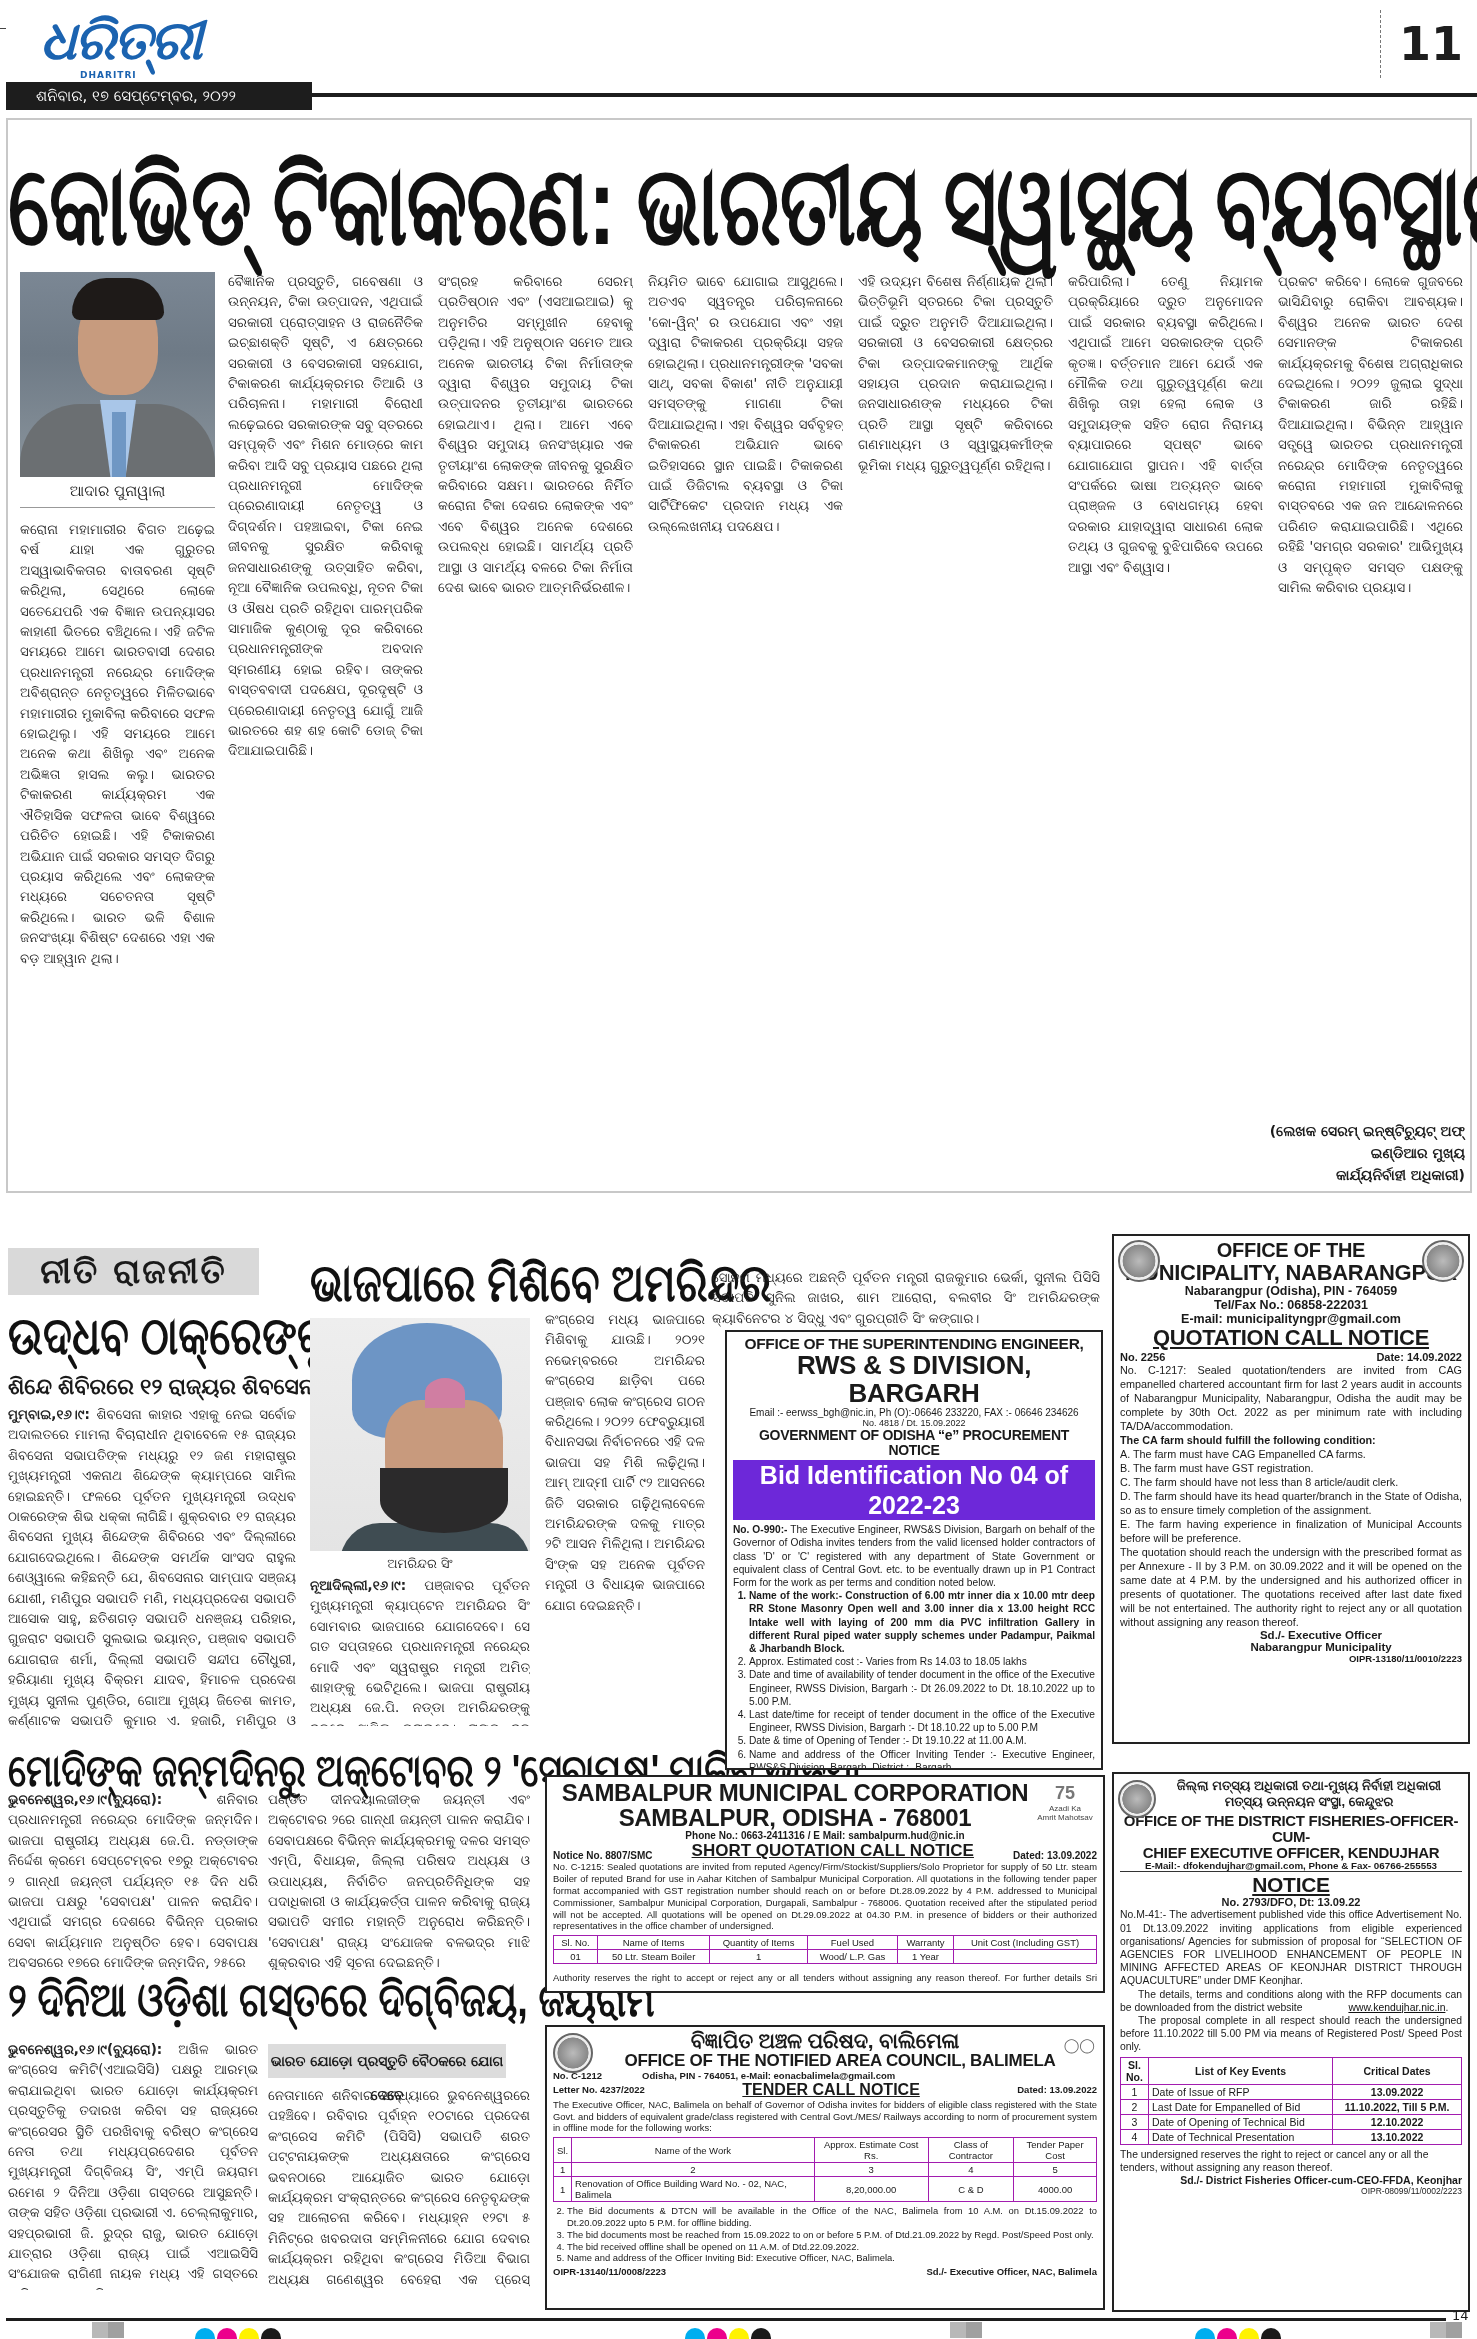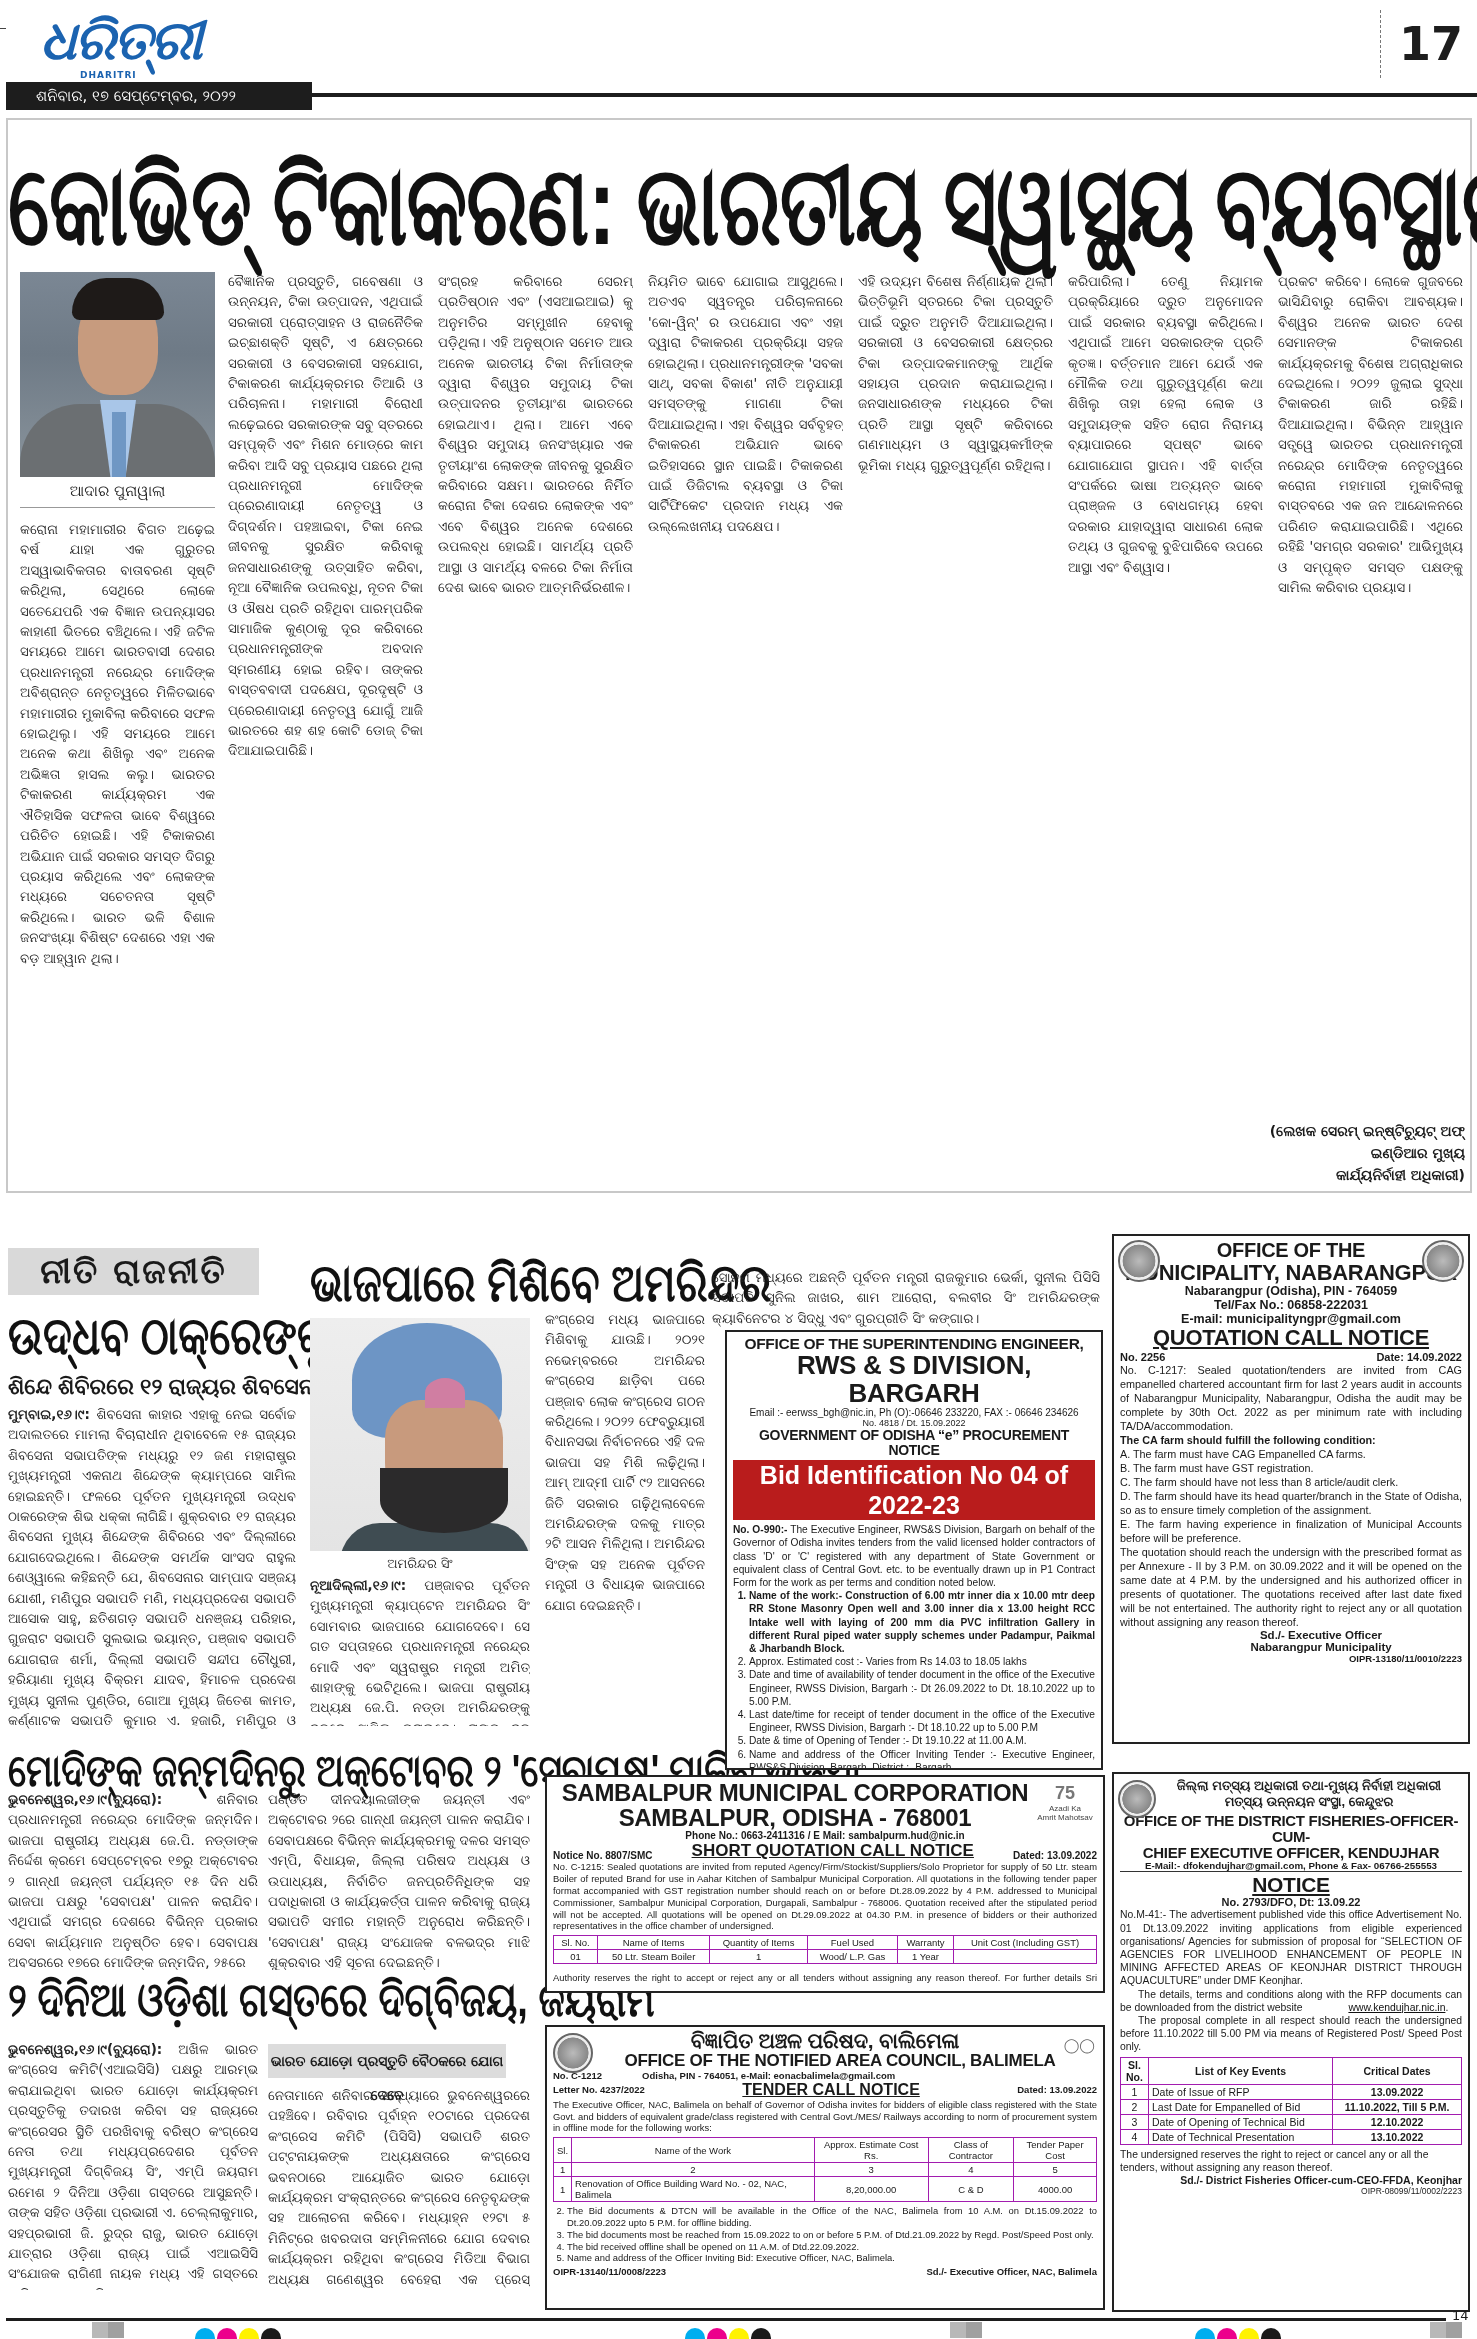--- a/index.html
+++ b/index.html
@@ -41,41 +41,41 @@
   .dropcap-lead { font-weight: bold; }
   .grey-box { background: #dcdcdc; font-size: 18px; font-weight: bold; text-align: center; line-height: 34px; }
   .hrule { height: 3px; background: #1d1d1d; }
 
   
   .ad { border: 2px solid #222; background: #fff; overflow: hidden; font-family: "Liberation Sans", sans-serif; color: #1a1a1a; }
   .ad h2 { font-family: "Liberation Sans", sans-serif; text-align: center; font-weight: bold; line-height: 1.05; letter-spacing: -0.3px; }
   .ad .center { text-align: center; }
   .ad p, .ad li { font-size: 10.2px; line-height: 13.2px; text-align: justify; }
   .ad ol { padding-left: 16px; }
-  .ad .bidbar { background: #b91c1c; color: #fff; font-weight: bold; text-align: center; font-size: 25px; line-height: 30px; margin: 3px 0 3px; }
+  .ad .bidbar { background: #6d28d9; color: #fff; font-weight: bold; text-align: center; font-size: 25px; line-height: 30px; margin: 3px 0 3px; }
   .ad table { border-collapse: collapse; width: 100%; font-size: 10.5px; margin: 3px 0; }
   .ad td, .ad th { border: 1px solid #a21caf; padding: 1px 3px; text-align: center; font-weight: normal; }
   .ad .u { text-decoration: underline; }
   .emblem { width: 42px; height: 42px; border-radius: 50%; border: 2px solid #666; background: radial-gradient(circle,#bbb 0%,#888 60%,#eee 62%); position: absolute; }
   .foot-row { display: flex; justify-content: space-between; font-size: 10.5px; margin-top: 2px; }
 
   .reg { width: 20px; height: 20px; border-radius: 50%; display: inline-block; margin-right: 2px; }
   .grey-sq { width: 32px; height: 16px; background: linear-gradient(90deg,#b8b8b8 50%,#a0a0a0 50%); }
 </style>
 </head>
 <body>
 
 <div class="abs left-tick"></div>
 <div class="abs logo">
   <div class="logo-word">ଧରିତ୍ରୀ</div>
   <div class="logo-sub">DHARITRI</div>
 </div>
 <div class="abs date-box">ଶନିବାର, ୧୭ ସେପ୍ଟେମ୍ବର, ୨୦୨୨</div>
 <div class="abs mast-rule"></div>
-<div class="abs page-num-top">17</div>
+<div class="abs page-num-top">11</div>
 
 <div class="abs top-article"></div>
 <div class="abs headline-main">କୋଭିଡ୍ ଟିକାକରଣ: ଭାରତୀୟ ସ୍ୱାସ୍ଥ୍ୟ ବ୍ୟବସ୍ଥାର ଏକ ଐତିହାସିକ ଘଟଣା</div>
 
 <div class="abs portrait">
   <div class="suit"></div>
     <div class="shirt"></div>
     <div class="tie"></div>
   <div class="face"></div>
     <div class="hair"></div>

